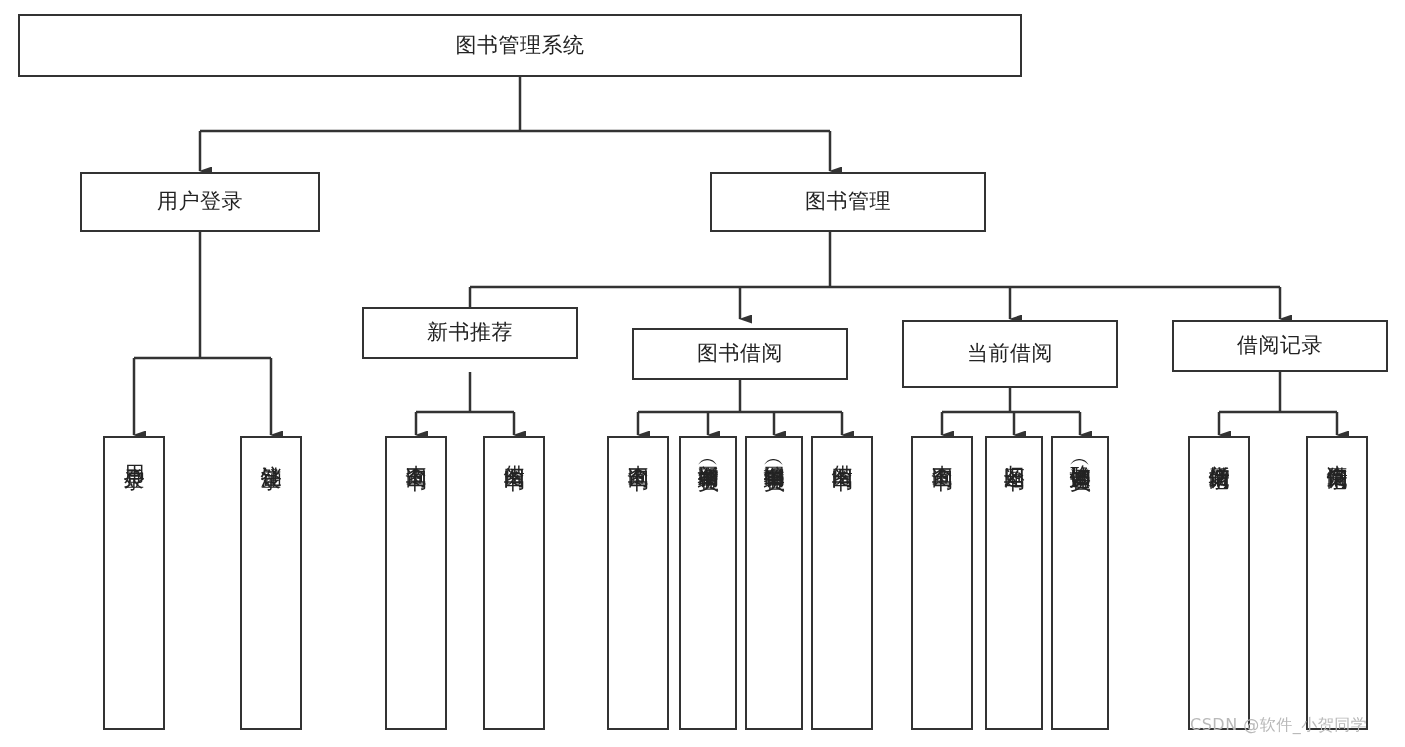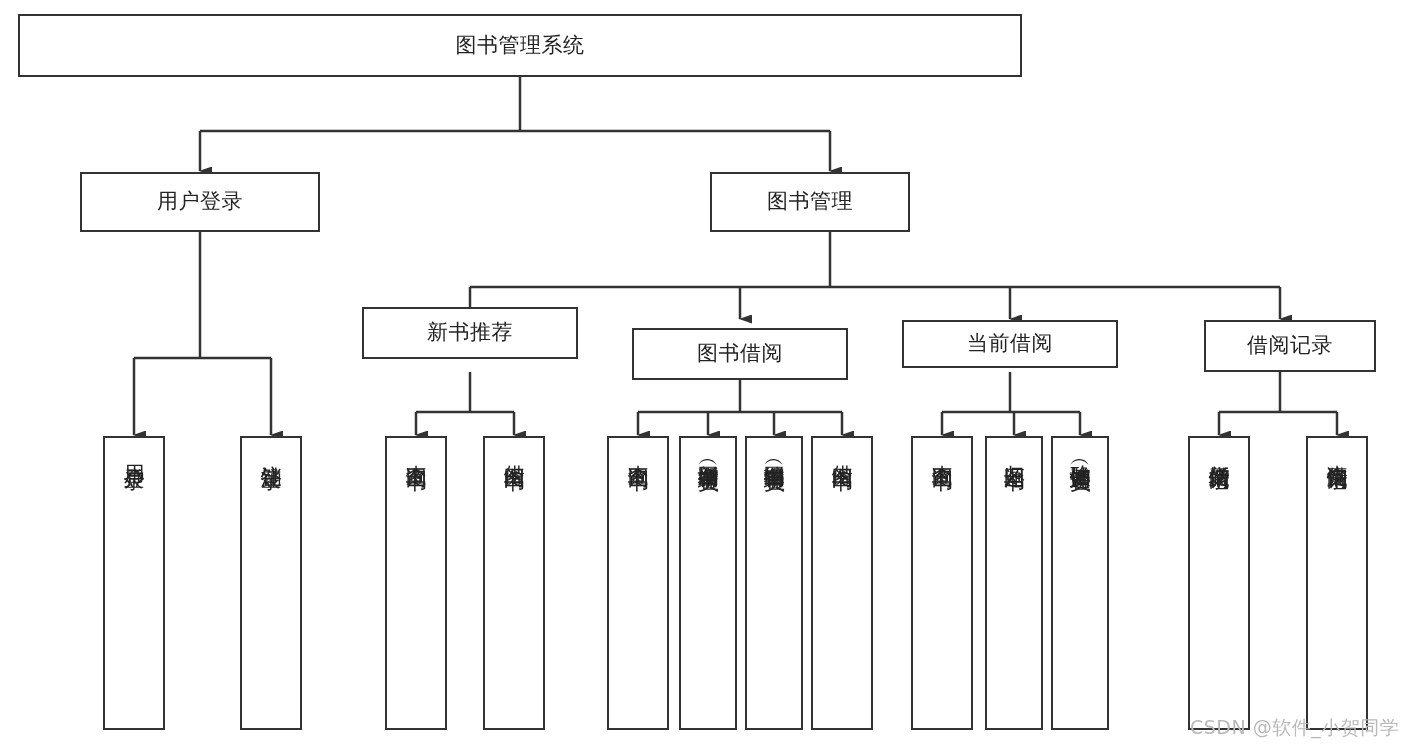--- a/index.html
+++ b/index.html
@@ -51,21 +51,21 @@
     font-size: 21px;
     line-height: 1.35;
     letter-spacing: 2px;
     white-space: nowrap;
   }
   .node.leaf.tall-text .node-label {
     letter-spacing: 1px;
   }
   .watermark {
     position: absolute;
-    font-size: 19px;
+    font-size: 16px;
     color: #b9b9b9;
     letter-spacing: 0.5px;
     white-space: nowrap;
     user-select: none;
   }
 </style>
 </head>
 <body>
 
 <div id="canvas">
@@ -113,33 +113,33 @@
       </g>
   </svg>
 
   <div id="node-layer">
       <div class="node" style="left: 18px; top: 14px; width: 1004px; height: 63px;">
         <span class="node-label">图书管理系统</span>
       </div>
       <div class="node" style="left: 80px; top: 172px; width: 240px; height: 60px;">
         <span class="node-label">用户登录</span>
       </div>
-      <div class="node" style="left: 710px; top: 172px; width: 200px; height: 60px;">
+      <div class="node" style="left: 710px; top: 172px; width: 276px; height: 60px;">
         <span class="node-label">图书管理</span>
       </div>
       <div class="node" style="left: 362px; top: 307px; width: 216px; height: 52px;">
         <span class="node-label">新书推荐</span>
       </div>
       <div class="node" style="left: 632px; top: 320px; width: 216px; height: 52px; margin-top: 8px;">
         <span class="node-label">图书借阅</span>
       </div>
-      <div class="node" style="left: 902px; top: 320px; width: 216px; height: 48px;">
+      <div class="node" style="left: 902px; top: 320px; width: 216px; height: 68px;">
         <span class="node-label">当前借阅</span>
       </div>
-      <div class="node" style="left: 1172px; top: 320px; width: 172px; height: 52px; margin-left: 32px;">
+      <div class="node" style="left: 1172px; top: 320px; width: 216px; height: 52px;">
         <span class="node-label">借阅记录</span>
       </div>
       <div class="node leaf" style="left: 103px; top: 436px; width: 62px; height: 294px;">
         <span class="node-label">用户登录</span>
       </div>
       <div class="node leaf" style="left: 240px; top: 436px; width: 62px; height: 294px;">
         <span class="node-label">注销登录</span>
       </div>
       <div class="node leaf" style="left: 385px; top: 436px; width: 62px; height: 294px;">
         <span class="node-label">查询图书</span>

